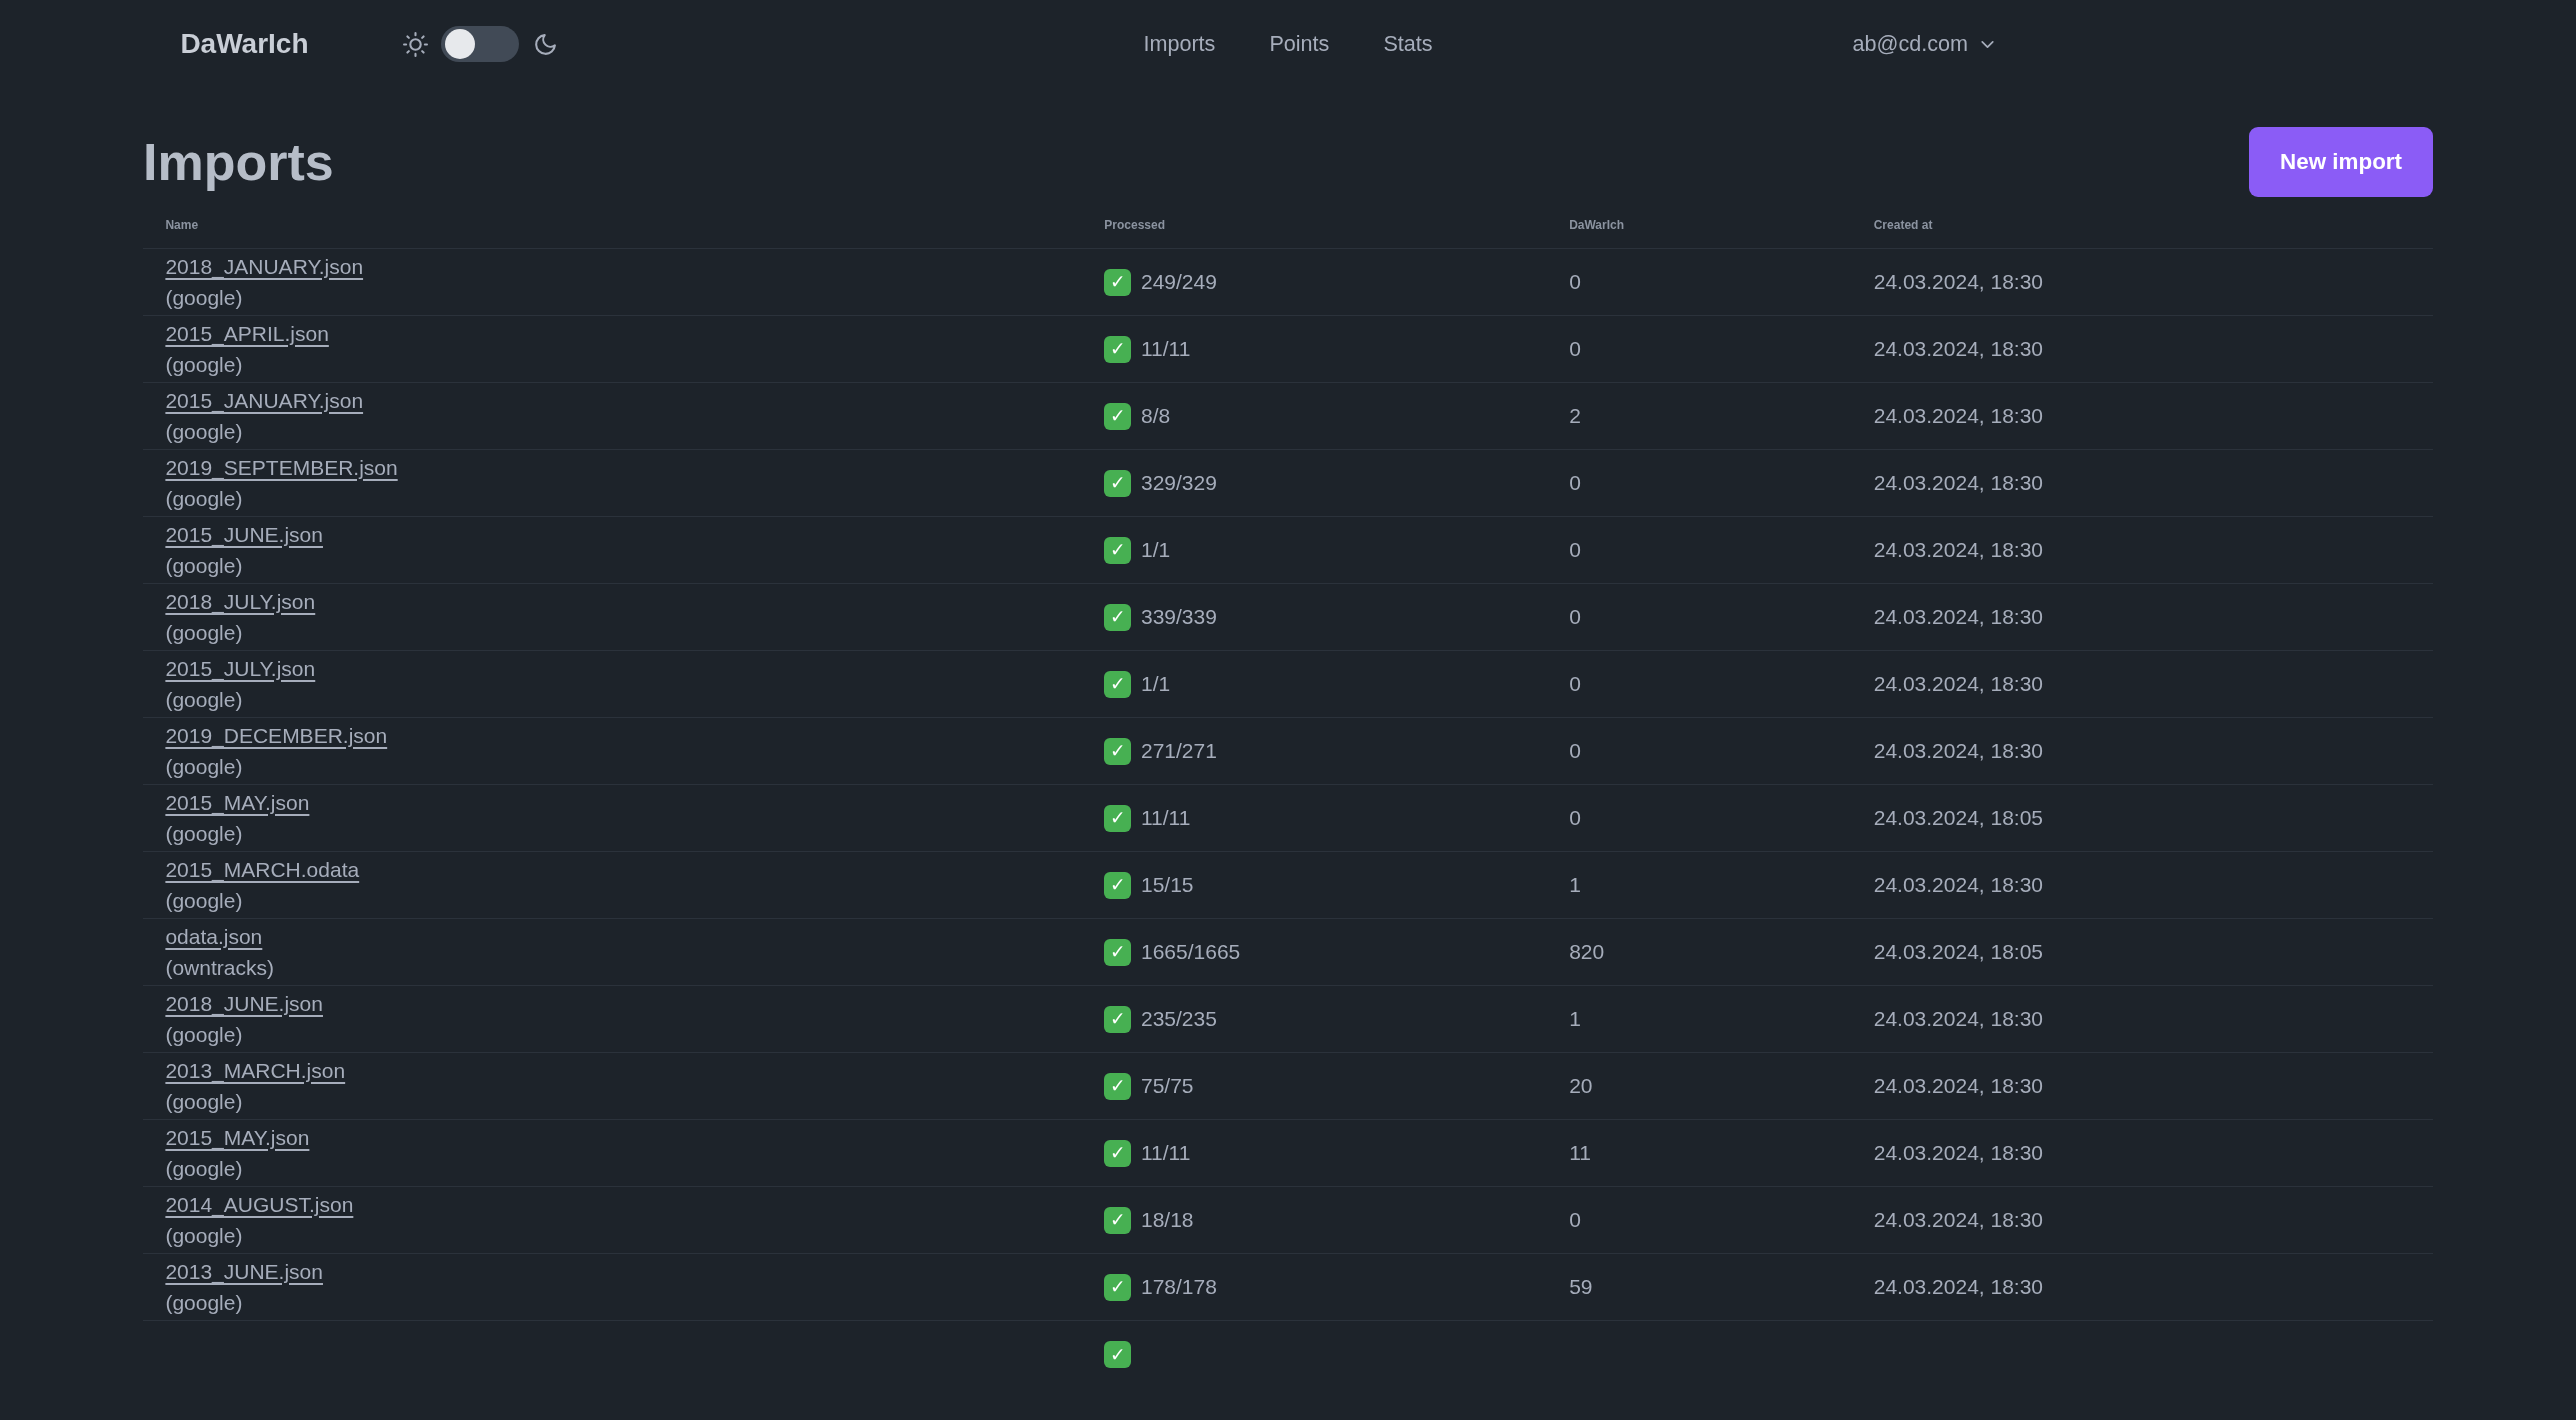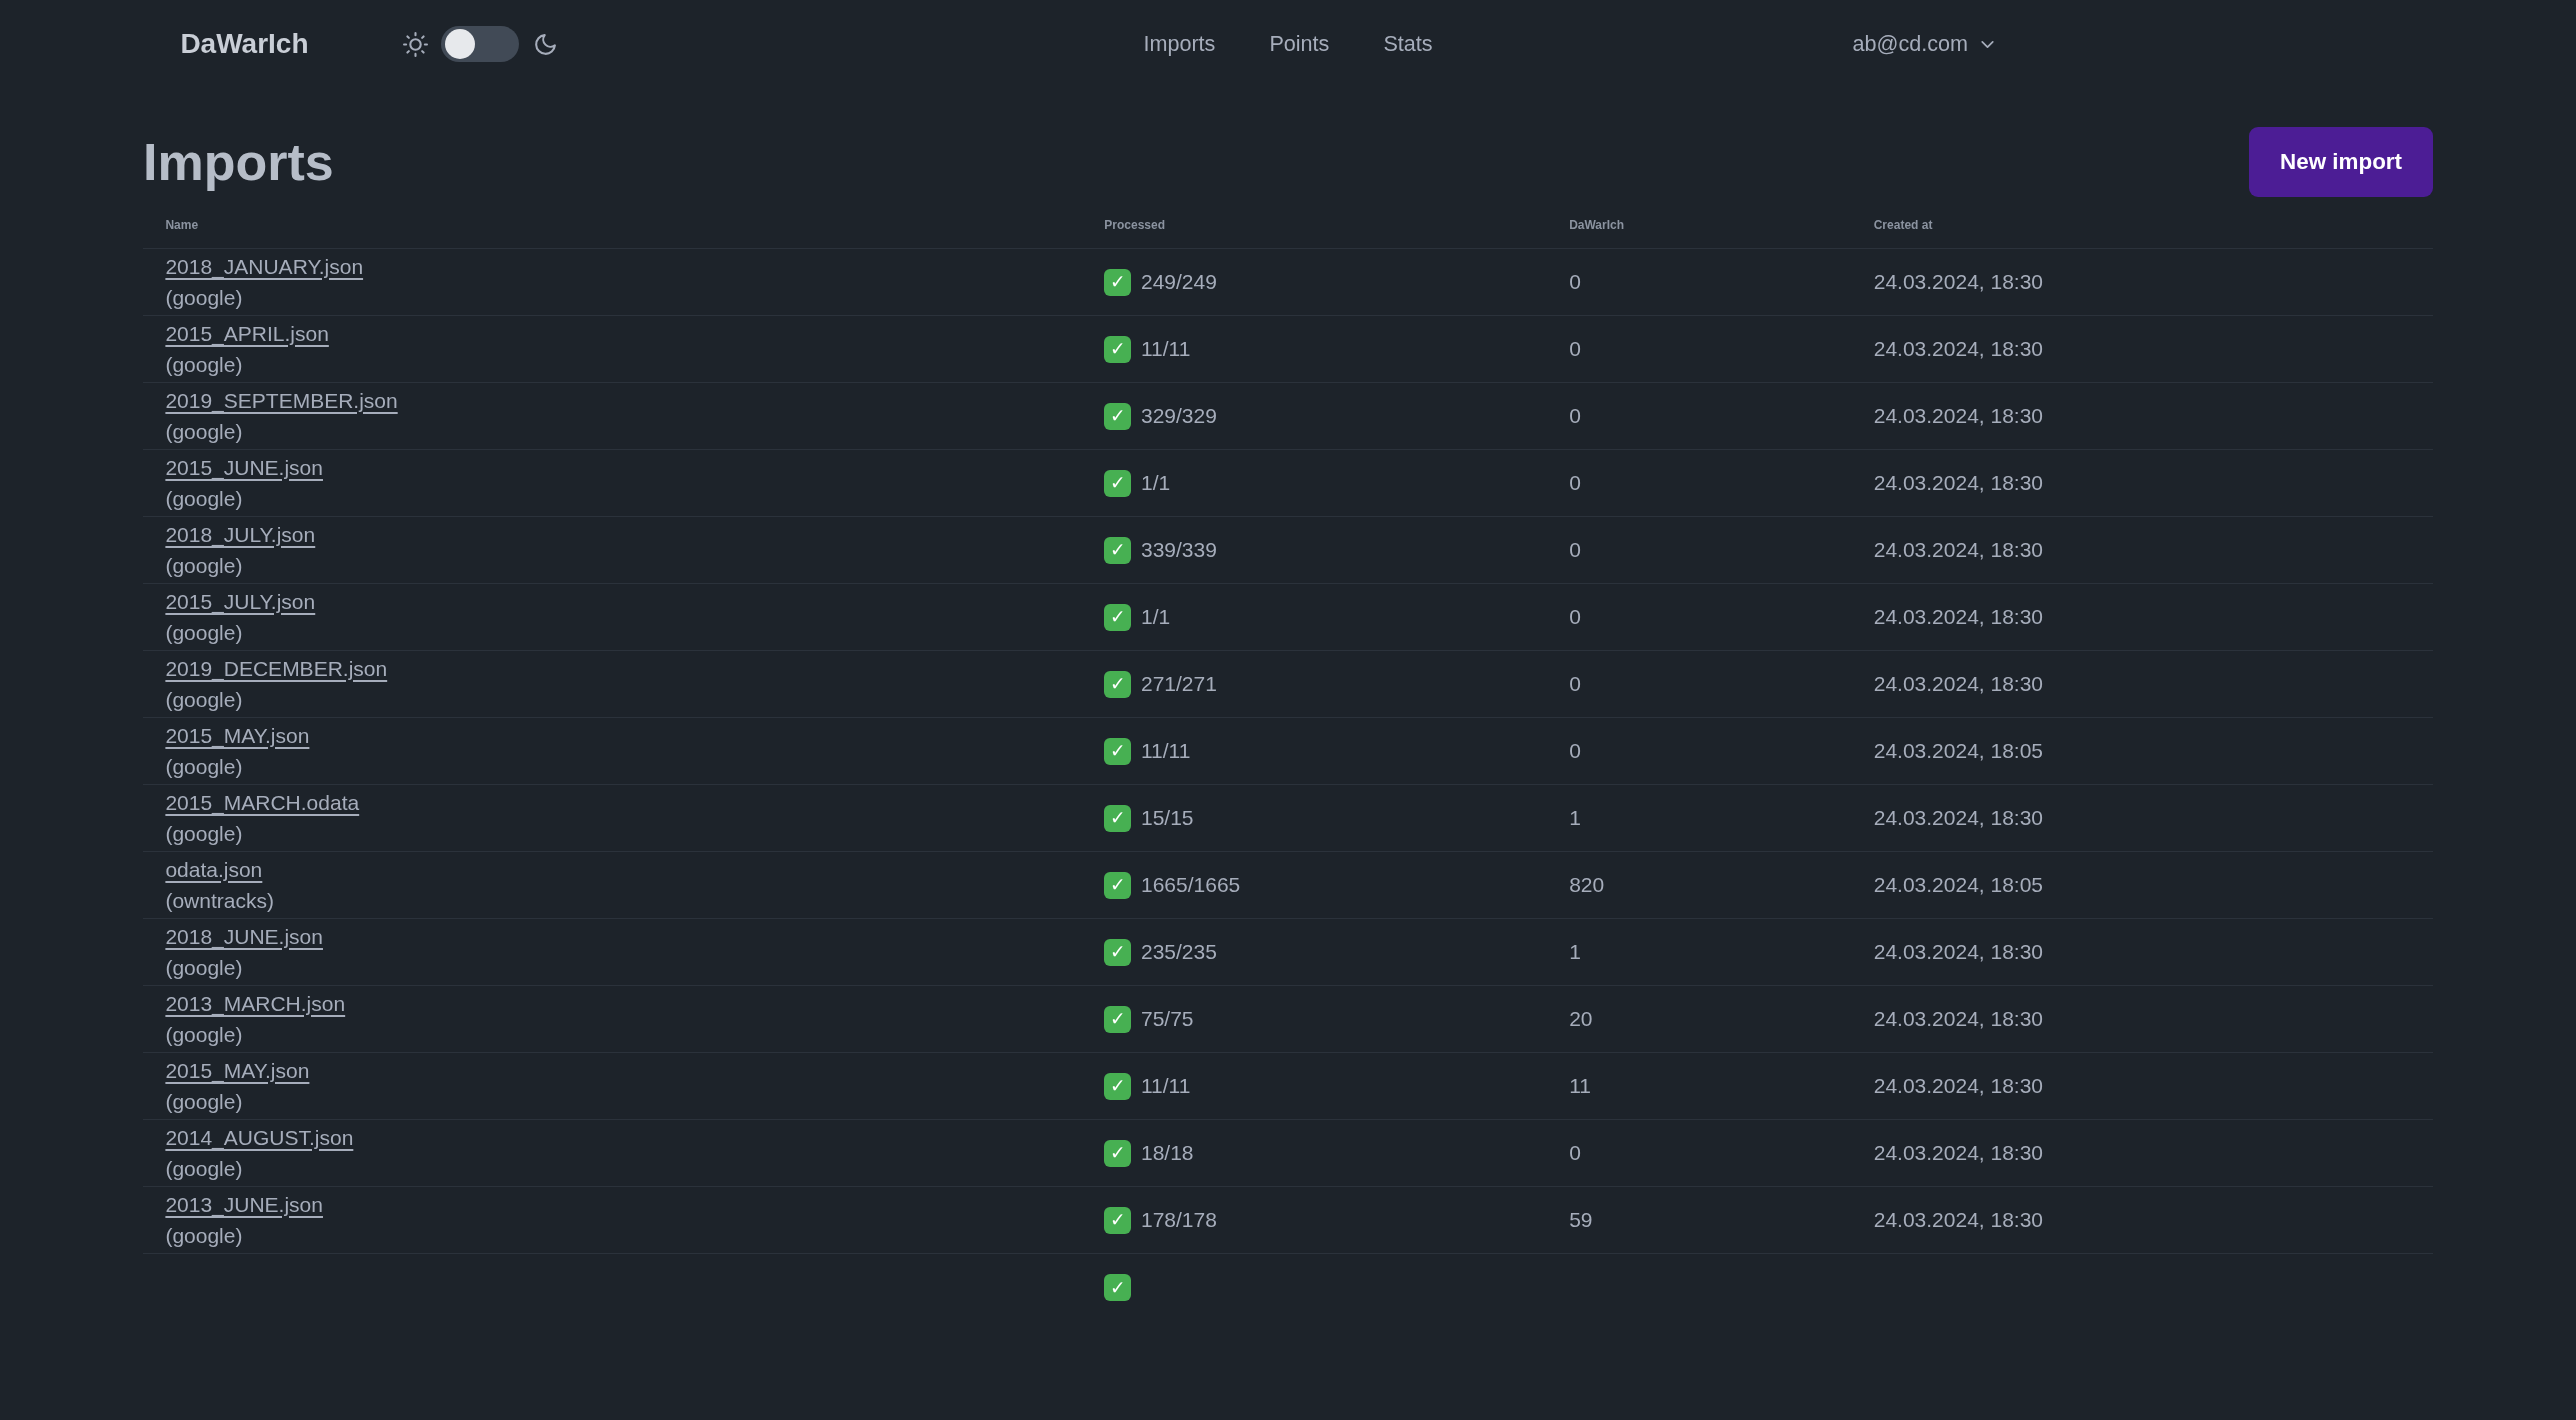--- a/index.html
+++ b/index.html
@@ -75,21 +75,21 @@
     display: flex;
     justify-content: space-between;
     align-items: center;
   }
   .page-title {
     font-size: 52px;
     font-weight: 800;
     color: #b6bdc8;
   }
   .new-import-btn {
-    background: #4c1d95;
+    background: #8b5cf6;
     color: #ffffff;
     border: none;
     border-radius: 9px;
     height: 70px;
     padding: 0 31px;
     font-size: 22.4px;
     font-weight: 600;
     font-family: "Liberation Sans", "DejaVu Sans", sans-serif;
     cursor: pointer;
   }
@@ -242,20 +242,36 @@
     <td>
       <span class="processed-wrap">
         <span class="check-icon">✓</span>
         <span>11/11</span>
       </span>
     </td>
     <td>0</td>
     <td>24.03.2024, 18:30</td>
   </tr>
 
+  <tr>
+    <td>
+      <span class="name-wrap">
+        <a class="file-link">2015_JANUARY.json</a>
+        <span>(google)</span>
+      </span>
+    </td>
+    <td>
+      <span class="processed-wrap">
+        <span class="check-icon">✓</span>
+        <span>8/8</span>
+      </span>
+    </td>
+    <td>2</td>
+    <td>24.03.2024, 18:30</td>
+  </tr>
 
   <tr>
     <td>
       <span class="name-wrap">
         <a class="file-link">2019_SEPTEMBER.json</a>
         <span>(google)</span>
       </span>
     </td>
     <td>
       <span class="processed-wrap">

